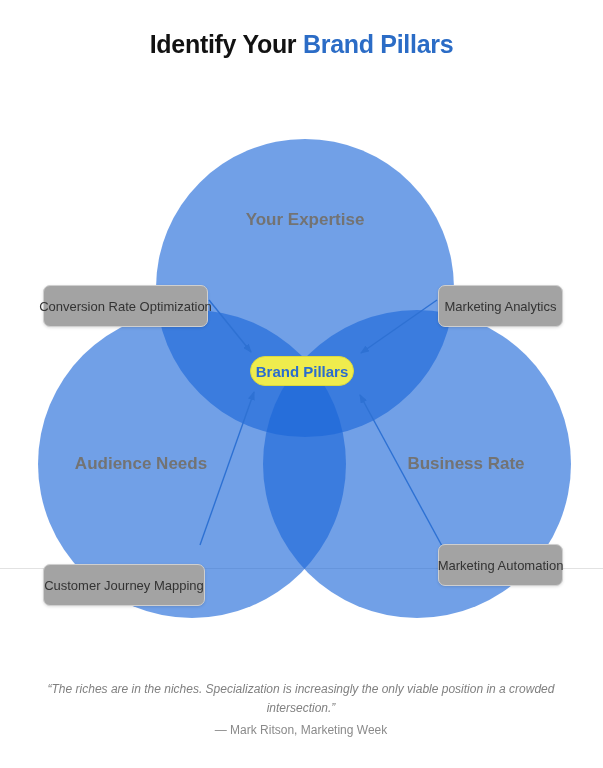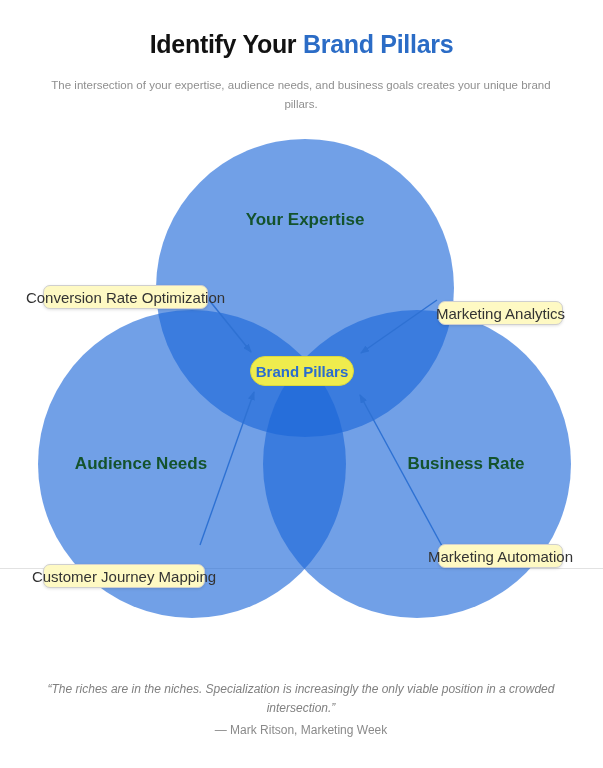--- a/index.html
+++ b/index.html
@@ -21,62 +21,61 @@
   .divider{position:absolute;top:568px;left:0;width:603px;height:1px;background:#E2E2E2;z-index:0;}
   
   .circle{position:absolute;border-radius:50%;background:rgba(26,102,217,0.62);z-index:1;}
   .circle.top{left:156px;top:139px;width:298px;height:298px;}
   .circle.left{left:38px;top:310px;width:308px;height:308px;}
   .circle.right{left:263px;top:310px;width:308px;height:308px;}
   
   .arrows{position:absolute;left:0;top:0;width:603px;height:768px;z-index:2;pointer-events:none;}
   
   .circle-label{
-    position:absolute;z-index:3;font-size:17px;font-weight:700;color:#14532d;
+    position:absolute;z-index:3;font-size:17px;font-weight:700;color:#737373;
     transform:translate(-50%,-50%);white-space:nowrap;
   }
   .lbl-expertise{left:305px;top:220px;}
   .lbl-audience{left:141px;top:464px;}
   .lbl-business{left:466px;top:464px;}
   
   .pill{
     position:absolute;z-index:4;left:250px;top:356px;width:104px;height:30px;
     background:#EFEC4D;border:1px solid #DCD93C;border-radius:16px;
     display:flex;align-items:center;justify-content:center;
     font-size:15px;font-weight:700;color:#2B6CCE;box-sizing:border-box;white-space:nowrap;
   }
   
   .callout{
-    position:absolute;z-index:5;height:24px;background:#fef9c3;
+    position:absolute;z-index:5;height:42px;background:#a3a3a3;
     border:1px solid #CFCFCF;border-radius:7px;box-sizing:border-box;
     display:flex;align-items:center;justify-content:center;
-    font-size:15px;color:#333333;white-space:nowrap;
+    font-size:13px;color:#333333;white-space:nowrap;
     box-shadow:0 1px 3px rgba(0,0,0,0.12);
   }
   .co-cro{left:43px;top:285px;width:165px;}
-  .co-analytics{left:438px;top:285px;width:125px;margin-top:16px;}
+  .co-analytics{left:438px;top:285px;width:125px;}
   .co-journey{left:43px;top:564px;width:162px;}
   .co-automation{left:438px;top:544px;width:125px;}
   
   .quote{
     position:absolute;top:680px;left:21px;width:560px;text-align:center;
     font-size:12px;line-height:19px;font-style:italic;color:#808080;
   }
   .attribution{
     position:absolute;top:723px;left:41px;width:520px;text-align:center;
     font-size:12px;color:#8A8A8A;
   }
 </style>
 </head>
 <body>
 
 <div class="page">
 
   <h1 class="title"><span>Identify Your </span><span class="accent">Brand Pillars</span></h1>
-  <div class="subtitle">The intersection of your expertise, audience needs, and business goals creates your unique brand pillars.</div>
 
   <div class="divider"></div>
 
   <div>
     <div class="circle top"></div>
     <div class="circle left"></div>
     <div class="circle right"></div>
 
     <svg class="arrows" viewBox="0 0 603 768" xmlns="http://www.w3.org/2000/svg">
       <defs>

